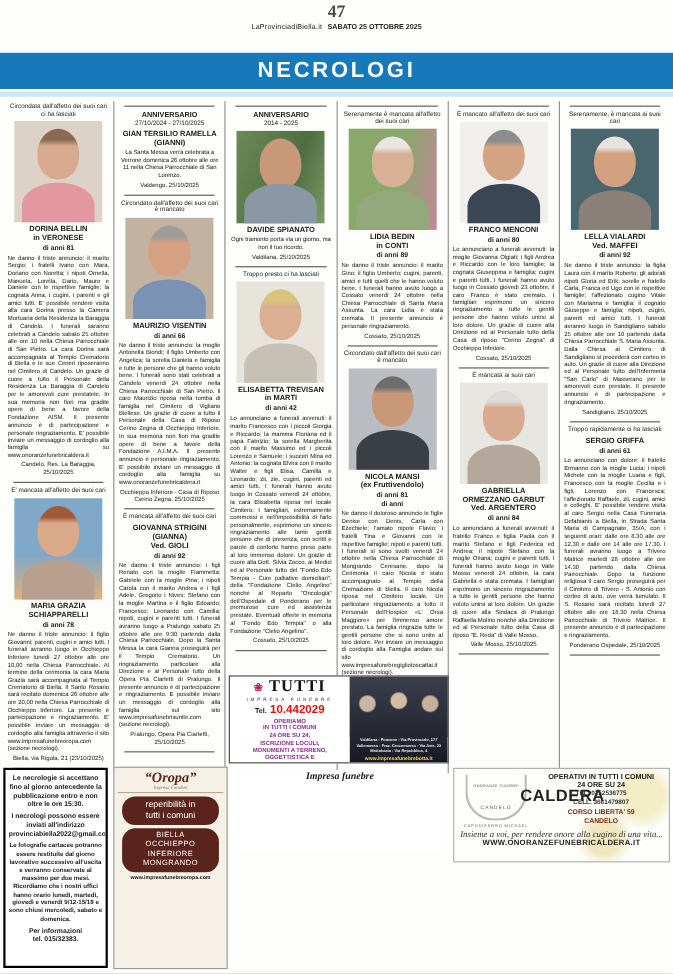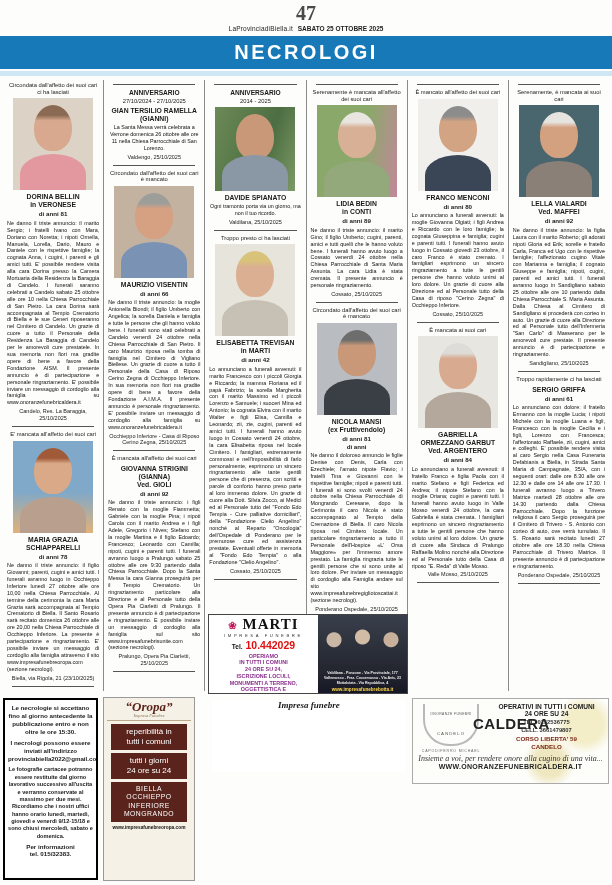--- a/index.html
+++ b/index.html
@@ -2,25 +2,25 @@
 <html><head>
 <meta charset="utf-8">
 <style>
   html,body{margin:0;padding:0;background:#e9e9e7;}
   .page{position:relative;width:612px;height:885px;margin:0 auto;background:#fdfdfb;
         font-family:"Liberation Sans", sans-serif;color:#1a1a1a;overflow:hidden;
         box-shadow:0 0 4px rgba(0,0,0,.3);}
   .pre{white-space:pre-line;}
   
   .pg-num{text-align:center;font-family:"Liberation Serif",serif;font-weight:bold;
-          font-size:20px;color:#4a4a4a;padding-top:3px;line-height:1;}
+          font-size:16px;color:#4a4a4a;padding-top:3px;line-height:1;}
   .dateline{text-align:center;font-size:6.5px;color:#222;margin-top:2px;}
   .dateline .site{font-weight:normal;letter-spacing:.2px;}
   .dateline .date{font-weight:bold;margin-left:3px;}
-  .banner{margin-top:4px;height:33px;background:#1879b8;display:flex;align-items:center;justify-content:center;}
+  .banner{margin-top:20px;height:33px;background:#1879b8;display:flex;align-items:center;justify-content:center;}
   .banner-title{color:#fff;font-weight:bold;font-size:20px;letter-spacing:2.5px;}
   .banner-strip{height:5px;background:#cfe6f4;margin-top:2px;}
   
   .cols{display:flex;align-items:stretch;padding:4px 3px 0 3px;}
   .col{flex:1;padding:0 4px;min-width:0;}
   .col + .col{border-left:1px solid #8a8a8a;}
   .rule{border-top:1px solid #555;margin:4px 5px;}
   .ob{margin-bottom:2px;}
   .ob-intro{font-size:5.8px;text-align:center;color:#222;margin:2px 1px 3px;line-height:1.15;}
   .ob-kicker{font-size:6.6px;font-weight:bold;text-align:center;margin-top:3px;}
@@ -51,27 +51,27 @@
   
   .ad{position:absolute;z-index:3;box-sizing:border-box;background:#fff;overflow:hidden;}
   
   .ad-notice{left:3px;top:698px;width:95px;height:182px;border:2px solid #000;
              padding:4px 3px;text-align:center;font-weight:bold;}
   .ad-notice .n1{font-size:6.2px;line-height:1.3;}
   .ad-notice .n2{font-size:6.2px;line-height:1.3;margin-top:3px;}
   .ad-notice .n3{font-size:5.6px;line-height:1.32;margin-top:3px;}
   .ad-notice .n4{font-size:6.2px;margin-top:3px;}
   
-  .ad-oropa{left:103px;top:697px;width:92px;height:184px;border:1px solid #999;
+  .ad-oropa{left:103px;top:697px;width:104px;height:184px;border:1px solid #999;
             background:#f6f1e6;padding:2px 3px;text-align:center;}
   .oropa-logo{font-family:"Liberation Serif",serif;font-style:italic;font-weight:bold;
               font-size:13px;color:#5a241c;line-height:1;}
   .oropa-sub{font-family:"Liberation Serif",serif;font-style:italic;font-size:4.5px;color:#8a7355;
              border-bottom:1px solid #b9a98a;padding-bottom:2px;margin-bottom:3px;}
-  .oropa-box{background:#5a241c;color:#fff;border-radius:0;padding:3px 2px;margin:3px 4px;line-height:1.25;}
+  .oropa-box{background:#5a241c;color:#fff;border-radius:12px;padding:3px 2px;margin:3px 4px;line-height:1.25;}
   .oropa-b1{font-size:8px;}
   .oropa-b2{font-size:8px;}
   .oropa-b3{font-size:6.8px;letter-spacing:.5px;}
   .oropa-site{font-size:4.8px;font-weight:bold;color:#111;margin:2px 0;}
   .oropa-tel{background:#fff;border:1px solid #a09070;border-radius:4px;color:#4a1e16;
              font-weight:bold;font-size:9px;line-height:1.3;padding:2px 0;}
   
   .ad-botta{left:208px;top:614px;width:200px;height:80px;border:1px solid #444;display:flex;}
   .botta-l{width:53%;text-align:center;padding:2px 2px;}
   .botta-name{font-family:"Liberation Serif",serif;font-weight:bold;font-size:15px;letter-spacing:1px;line-height:1;color:#111;}
@@ -291,32 +291,30 @@
     <div class="n3">Le fotografie cartacee potranno essere restituite dal giorno lavorativo successivo all'uscita e verranno conservate al massimo per due mesi. Ricordiamo che i nostri uffici hanno orario lunedì, martedì, giovedì e venerdì 9/12-15/18 e sono chiusi mercoledì, sabato e domenica.</div>
     <div class="n4 pre">Per informazioni
 tel. 015/32383.</div>
   </div>
 
   <div class="ad ad-oropa">
     <div class="oropa-logo">“Oropa”</div>
     <div class="oropa-sub">Impresa Funebre</div>
     <div class="oropa-box oropa-b1 pre">reperibilità in
 tutti i comuni</div>
-    <div class="oropa-box oropa-b2 pre">tutti i giorni
-24 ore su 24</div>
     <div class="oropa-box oropa-b3 pre">BIELLA
 OCCHIEPPO
 INFERIORE
 MONGRANDO</div>
     <div class="oropa-site">www.impresafunebreoropa.com</div>
   </div>
 
   <div class="ad ad-botta">
     <div class="botta-l">
-      <div class="botta-name"><span class="botta-flower">❀</span> <span>MARTI</span></div>
+      <div class="botta-name"><span class="botta-flower">❀</span> <span>TUTTI</span></div>
       <div class="botta-tag">IMPRESA FUNEBRE</div>
       <div class="botta-tel"><span class="tl">Tel.</span> <span>10.442029</span></div>
       <div class="botta-srv pre">OPERIAMO
 IN TUTTI I COMUNI
 24 ORE SU 24,
 ISCRIZIONE LOCULI,
 MONUMENTI A TERRENO,
 OGGETTISTICA E
 ARTE FUNERARIA</div>
     </div>

